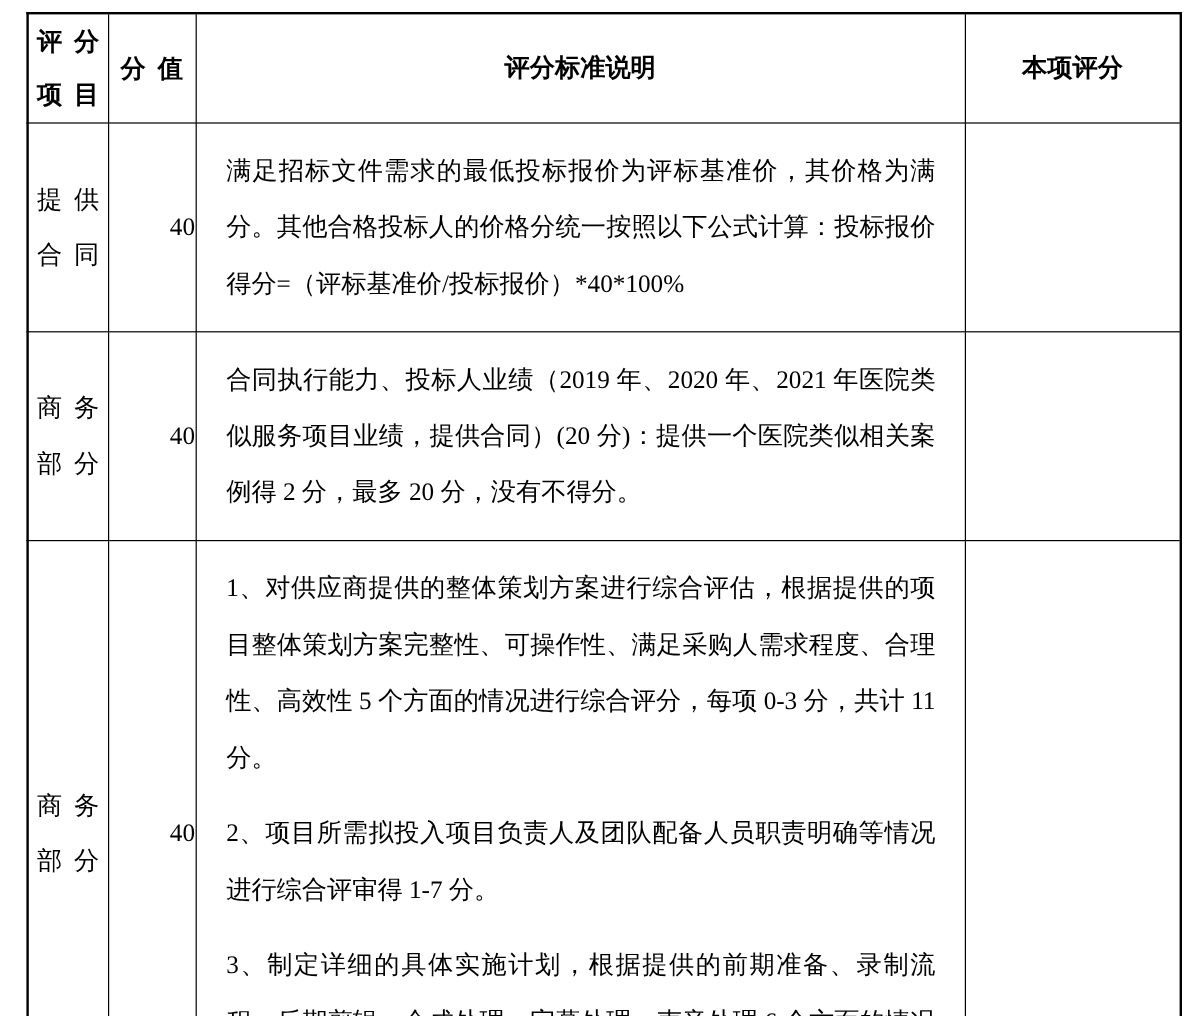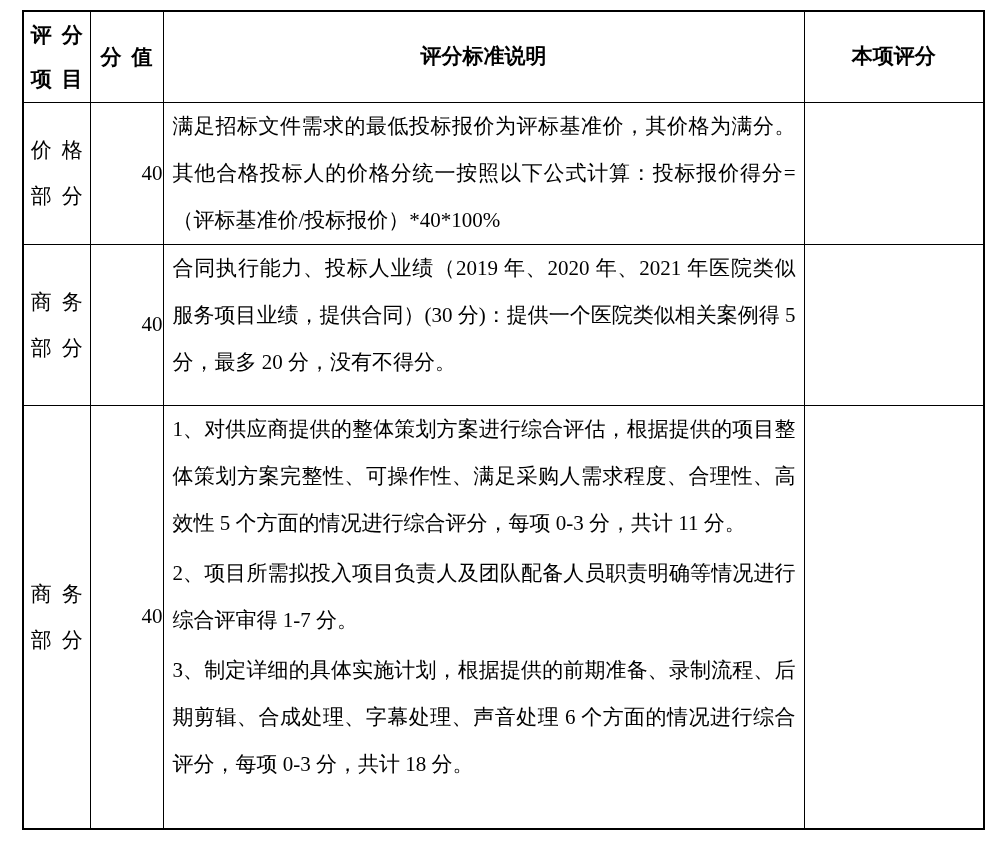--- a/index.html
+++ b/index.html
@@ -72,21 +72,21 @@
     text-align: right;
     font-size: 21px;
   }
   td.criteria-cell {
     vertical-align: top;
     text-align: justify;
     padding: 0 8px 0 9px;
     line-height: 47px;
   }
   td.criteria-cell p {
-    margin: 0;
+    margin: 16px;
     text-justify: inter-ideograph;
   }
   td.criteria-cell p + p {
     margin-top: 3px;
   }
   td.rating-cell {
     background: #ffffff;
   }
 </style>
 </head>
@@ -108,35 +108,35 @@
         <th>
           <div class="dist">分值</div>
         </th>
         <th>评分标准说明</th>
         <th>本项评分</th>
       </tr>
     </thead>
     <tbody>
       <tr class="r-price">
         <td class="item-cell">
-          <div class="dist">价格部分</div>
+          <div class="dist">提供合同</div>
         </td>
         <td class="score-cell">40</td>
         <td class="criteria-cell">
           <p>满足招标文件需求的最低投标报价为评标基准价，其价格为满分。其他合格投标人的价格分统一按照以下公式计算：投标报价得分=（评标基准价/投标报价）*40*100%</p>
         </td>
         <td class="rating-cell"></td>
       </tr>
       <tr class="r-biz">
         <td class="item-cell">
           <div class="dist">商务部分</div>
         </td>
         <td class="score-cell">40</td>
         <td class="criteria-cell">
-          <p>合同执行能力、投标人业绩（2019 年、2020 年、2021 年医院类似服务项目业绩，提供合同）(30 分)：提供一个医院类似相关案例得 5 分，最多 20 分，没有不得分。</p>
+          <p>合同执行能力、投标人业绩（2019 年、2020 年、2021 年医院类似服务项目业绩，提供合同）(20 分)：提供一个医院类似相关案例得 2 分，最多 20 分，没有不得分。</p>
         </td>
         <td class="rating-cell"></td>
       </tr>
       <tr class="r-tech">
         <td class="item-cell">
           <div class="dist">商务部分</div>
         </td>
         <td class="score-cell">40</td>
         <td class="criteria-cell">
           <p>1、对供应商提供的整体策划方案进行综合评估，根据提供的项目整体策划方案完整性、可操作性、满足采购人需求程度、合理性、高效性 5 个方面的情况进行综合评分，每项 0-3 分，共计 11 分。</p>

